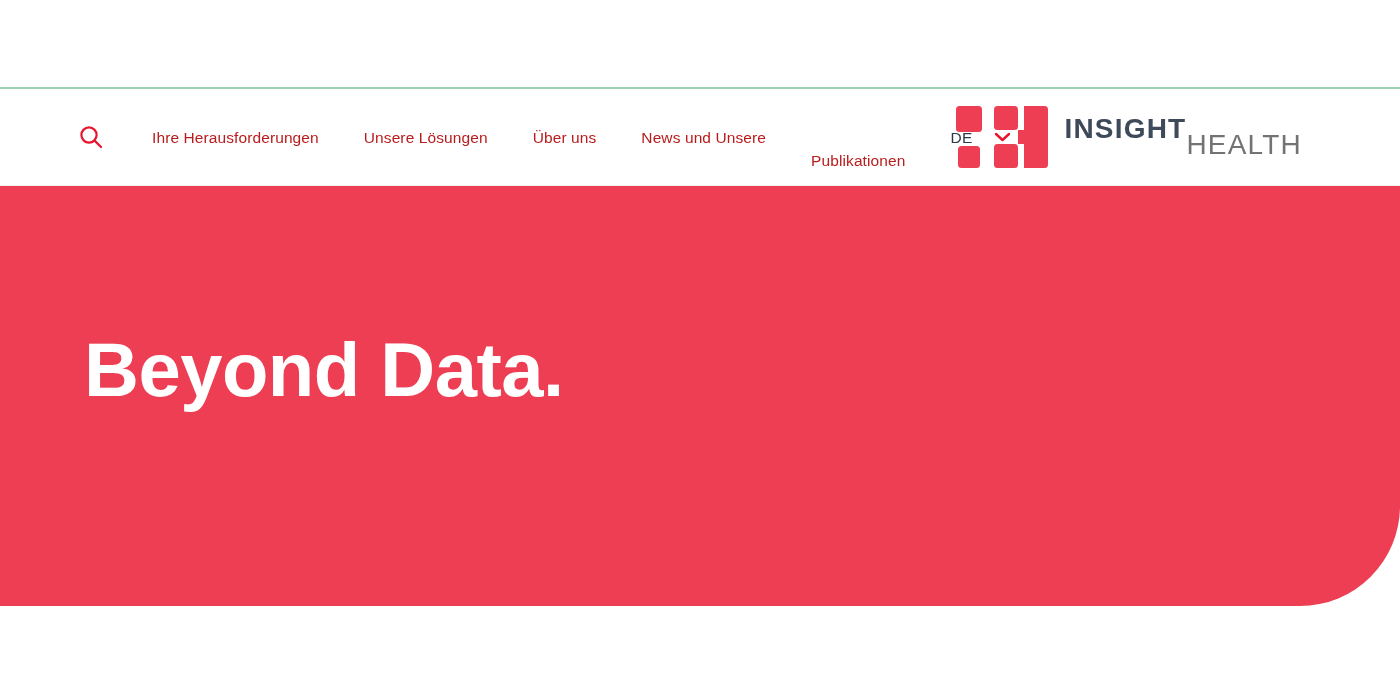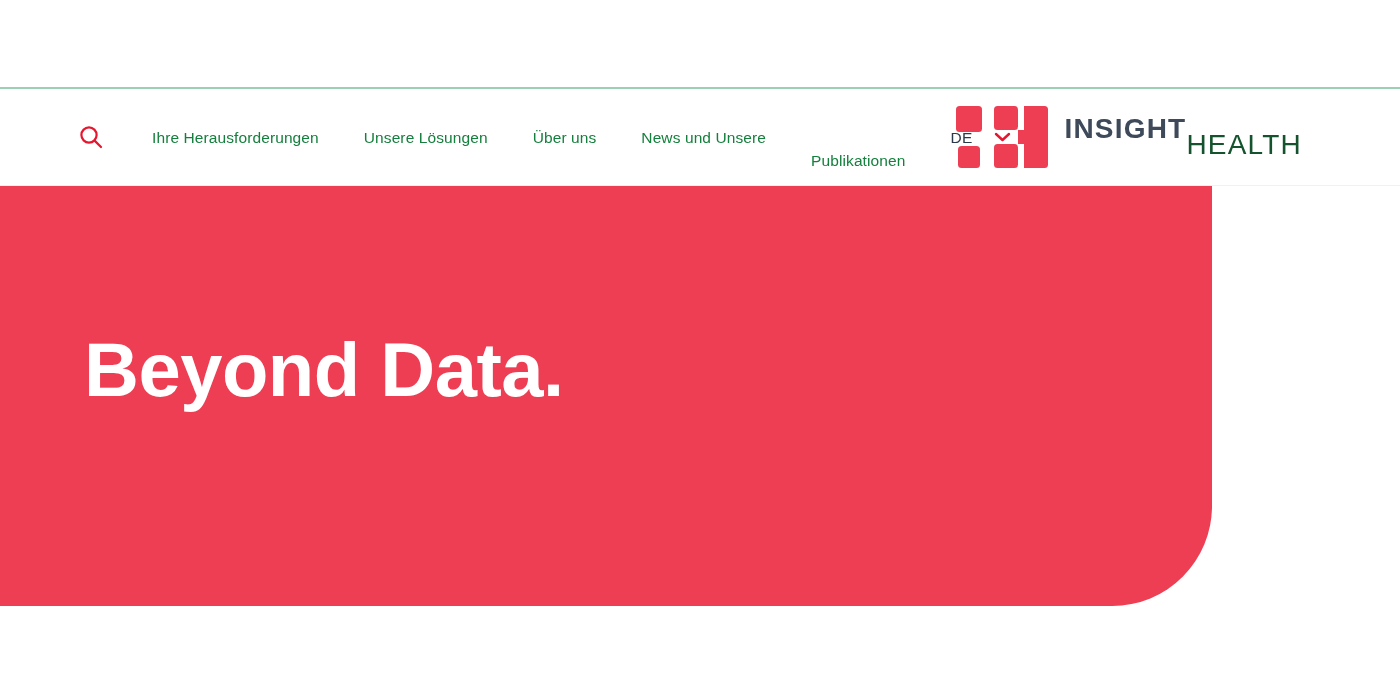--- a/index.html
+++ b/index.html
@@ -68,21 +68,21 @@
     position: absolute;
     left: 152px;
     top: 50%;
     transform: translateY(-50%);
     display: flex;
     align-items: center;
   }
 
   .nav-item {
     font-size: 15.5px;
-    color: #15803d;
+    color: #b91c1c;
     text-decoration: none;
     white-space: nowrap;
     margin-right: 45px;
     cursor: pointer;
     letter-spacing: 0.1px;
   }
   .nav-item:last-of-type { margin-right: 0; margin-top: 47px; }
 
   .lang-switch {
     display: flex;
@@ -118,30 +118,30 @@
   }
   .logo-word-top {
     font-size: 28px;
     font-weight: bold;
     color: #3e4a5a;
     letter-spacing: 1.2px;
   }
   .logo-word-bottom {
     font-size: 28px;
     font-weight: normal;
-    color: #14532d;
+    color: #737373;
     letter-spacing: 1.2px;
     margin-top: 16px;
   }
 
   
   .hero {
     position: absolute;
     top: 186px; left: 0;
-    width: 1212px;
+    width: 1400px;
     height: 420px;
     background: #ee3e53;
     border-bottom-right-radius: 100px;
   }
 
   .hero-title {
     position: absolute;
     left: 84px;
     top: 146px;
     font-size: 76px;

